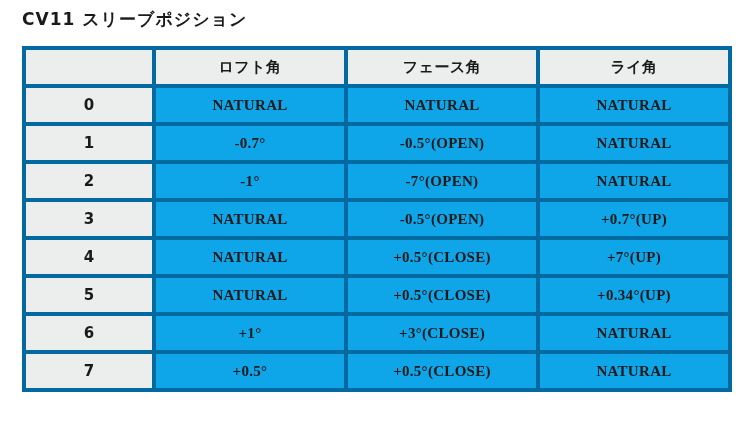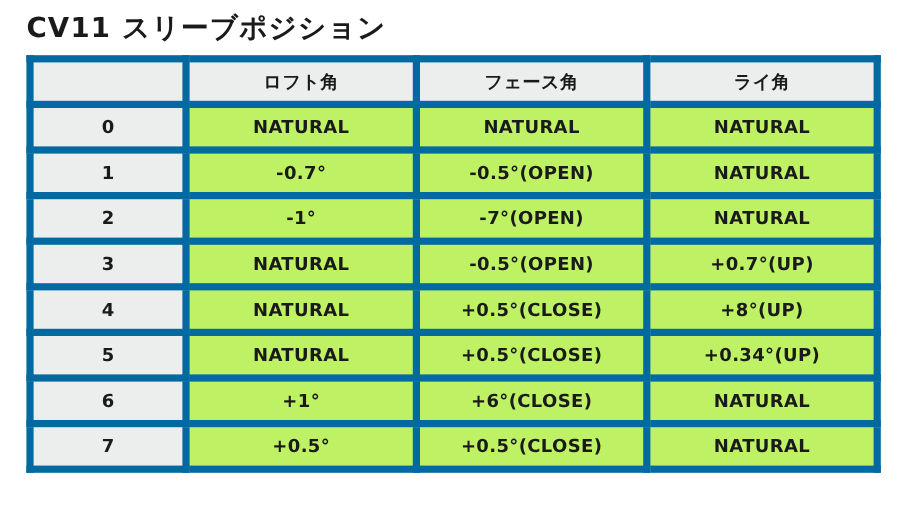--- a/index.html
+++ b/index.html
@@ -17,39 +17,39 @@
   .page {
     position: relative;
     width: 750px;
     height: 433px;
     box-sizing: border-box;
   }
   .title {
     position: absolute;
     left: 22px;
     top: 8px;
-    font-size: 23px;
+    font-size: 17px;
     font-weight: 700;
     letter-spacing: 1px;
     color: #1a1a1a;
     white-space: nowrap;
   }
   .table-wrap {
     position: absolute;
     left: 22px;
     top: 46px;
     width: 706px;
   }
   table.spec {
     border-collapse: collapse;
     width: 706px;
     table-layout: fixed;
   }
   table.spec th, table.spec td {
-    border: 6px solid #0369a1;
+    border: 4px solid #0369a1;
     height: 38px;
     text-align: center;
     vertical-align: middle;
     font-size: 15px;
     font-weight: 700;
     padding: 0 2px;
     box-sizing: border-box;
   }
   table.spec col.c0 { width: 130px; }
   table.spec col.c1 { width: 192px; }
@@ -63,24 +63,25 @@
     font-size: 15px;
     font-weight: 700;
     letter-spacing: 0.5px;
   }
   .idx-cell {
     background: #eceded;
     font-size: 15px;
     font-weight: 700;
   }
   .val-cell {
-    background: #bef264;
+    background: #0ea5e9;
     font-size: 15px;
     font-weight: 700;
     letter-spacing: 0.3px;
+    font-family: Liberation Serif, serif;
   }
 </style>
 </head>
 <body>
 
 <div class="page">
 
   <div class="title">CV11 スリーブポジション</div>
 
   <div class="table-wrap">
@@ -121,32 +122,32 @@
         <tr>
           <td class="idx-cell">3</td>
           <td class="val-cell">NATURAL</td>
           <td class="val-cell">-0.5°(OPEN)</td>
           <td class="val-cell">+0.7°(UP)</td>
         </tr>
         <tr>
           <td class="idx-cell">4</td>
           <td class="val-cell">NATURAL</td>
           <td class="val-cell">+0.5°(CLOSE)</td>
-          <td class="val-cell">+8°(UP)</td>
+          <td class="val-cell">+7°(UP)</td>
         </tr>
         <tr>
           <td class="idx-cell">5</td>
           <td class="val-cell">NATURAL</td>
           <td class="val-cell">+0.5°(CLOSE)</td>
           <td class="val-cell">+0.34°(UP)</td>
         </tr>
         <tr>
           <td class="idx-cell">6</td>
           <td class="val-cell">+1°</td>
-          <td class="val-cell">+6°(CLOSE)</td>
+          <td class="val-cell">+3°(CLOSE)</td>
           <td class="val-cell">NATURAL</td>
         </tr>
         <tr>
           <td class="idx-cell">7</td>
           <td class="val-cell">+0.5°</td>
           <td class="val-cell">+0.5°(CLOSE)</td>
           <td class="val-cell">NATURAL</td>
         </tr>
       </tbody>
     </table>

